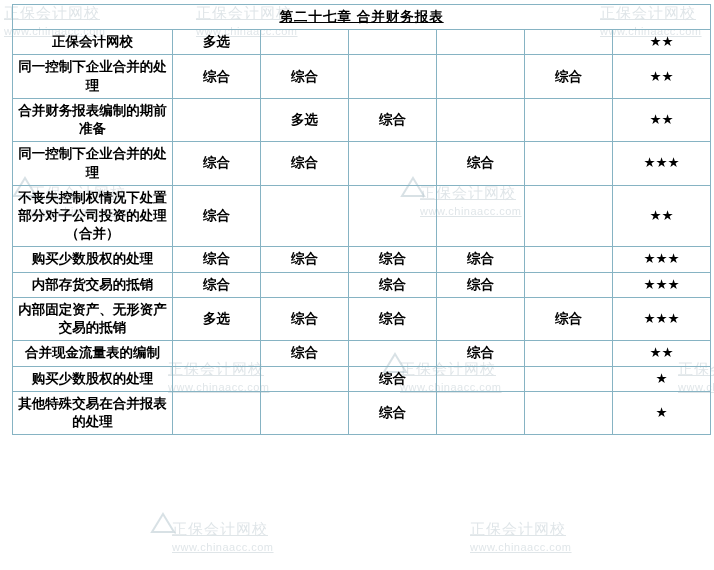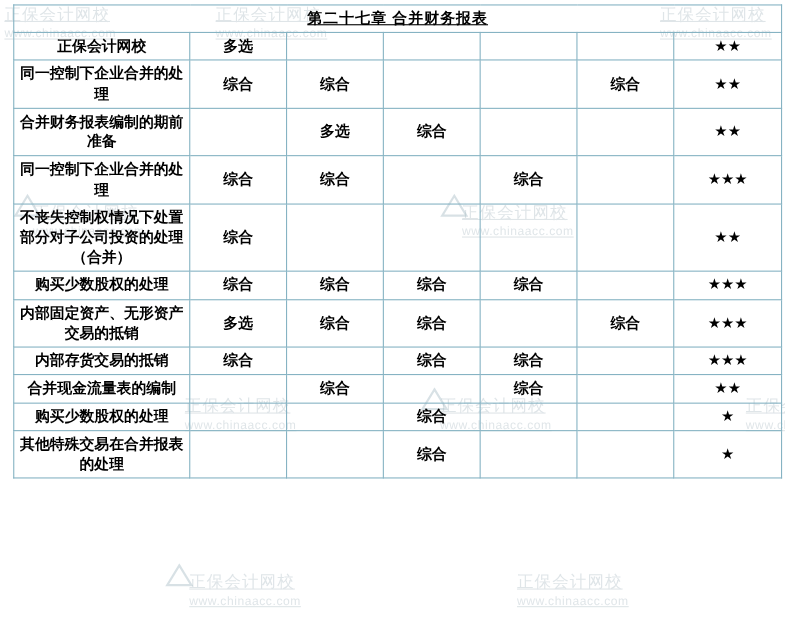--- a/index.html
+++ b/index.html
@@ -216,35 +216,35 @@
       <tr>
         <td class="name-cell">购买少数股权的处理</td>
         <td>综合</td>
         <td>综合</td>
         <td>综合</td>
         <td>综合</td>
         <td></td>
         <td class="star-cell">★★★</td>
       </tr>
       <tr>
+        <td class="name-cell">内部存货交易的抵销</td>
+        <td>综合</td>
+        <td></td>
+        <td>综合</td>
+        <td>综合</td>
+        <td></td>
+        <td class="star-cell">★★★</td>
+      </tr>
+      <tr>
         <td class="name-cell">内部固定资产、无形资产交易的抵销</td>
         <td>多选</td>
         <td>综合</td>
         <td>综合</td>
         <td></td>
         <td>综合</td>
-        <td class="star-cell">★★★</td>
-      </tr>
-      <tr>
-        <td class="name-cell">内部存货交易的抵销</td>
-        <td>综合</td>
-        <td></td>
-        <td>综合</td>
-        <td>综合</td>
-        <td></td>
         <td class="star-cell">★★★</td>
       </tr>
       <tr>
         <td class="name-cell">合并现金流量表的编制</td>
         <td></td>
         <td>综合</td>
         <td></td>
         <td>综合</td>
         <td></td>
         <td class="star-cell">★★</td>

